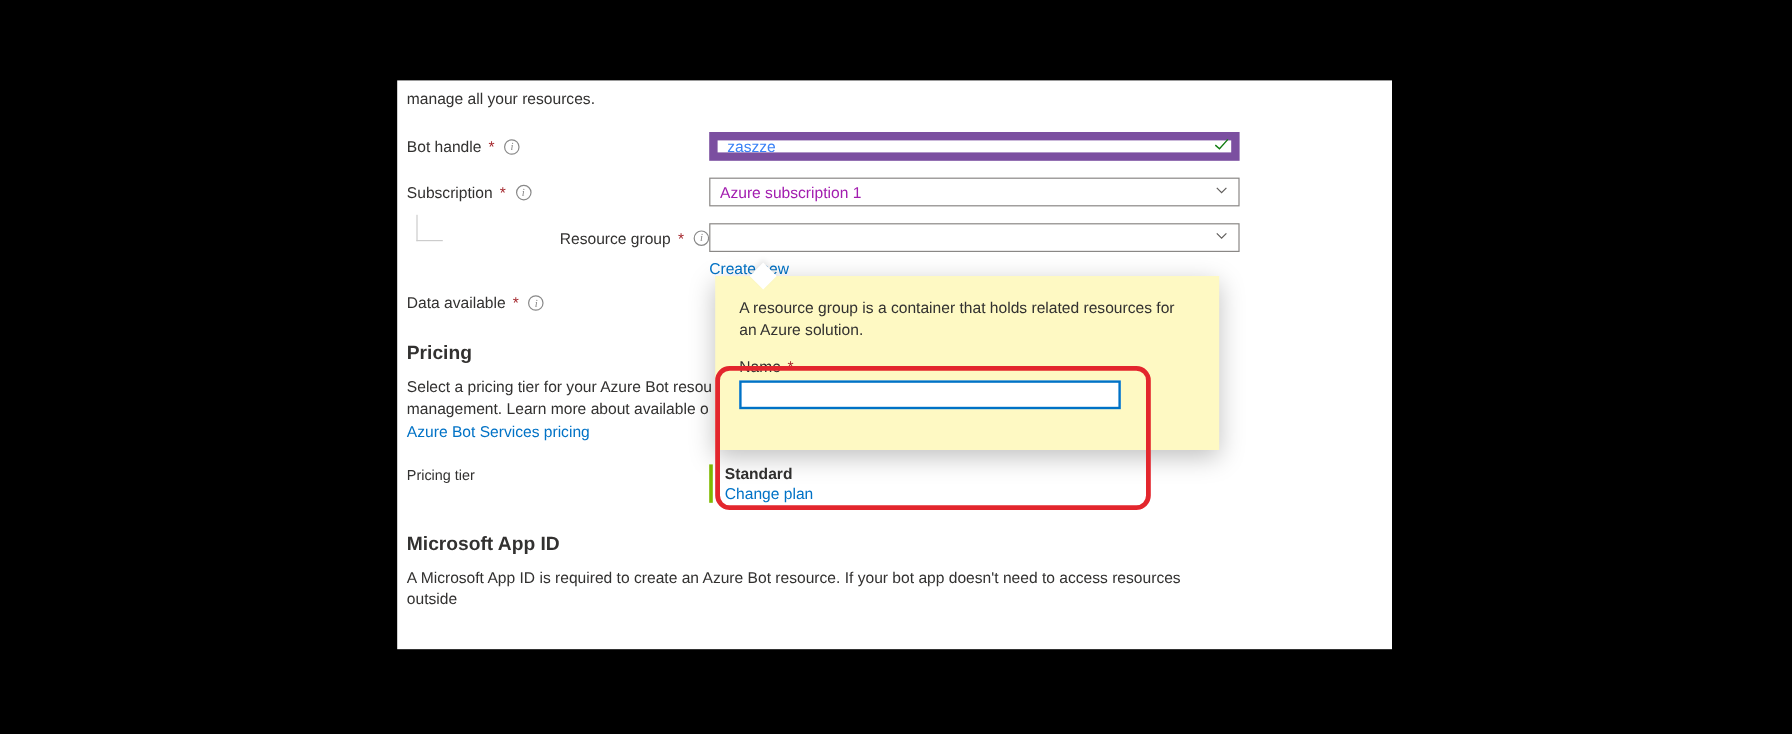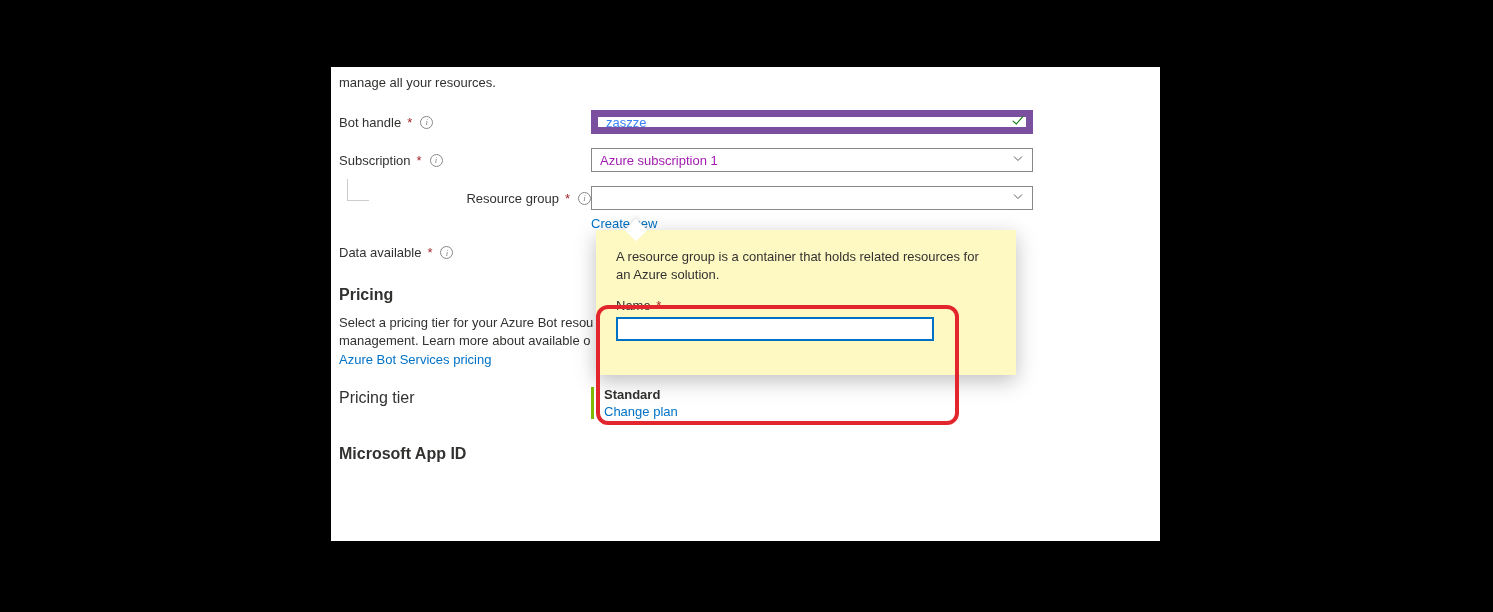--- a/index.html
+++ b/index.html
@@ -139,21 +139,21 @@
       line-height: 1.35;
       max-width: 660px;
     }
     .pricing-block {
       display: flex;
       margin-top: 18px;
     }
     .pricing-label-col {
       width: 252px;
       padding-top: 2px;
-      font-size: 16px;
+      font-size: 12px;
     }
     .pricing-value-col {
       border-left: 3px solid #7fba00;
       padding-left: 10px;
     }
     .pricing-value {
       font-weight: 600;
       font-size: 13px;
     }
     
@@ -311,20 +311,21 @@
 
   <div class="pricing-block">
     <div class="pricing-label-col">Pricing tier</div>
     <div class="pricing-value-col">
       <div class="pricing-value">Standard</div>
       <span class="link-text">Change plan</span>
     </div>
   </div>
 
   <div class="section-heading">Microsoft App ID</div>
+  <div class="section-desc">A Microsoft App ID is required to create an Azure Bot resource. If your bot app doesn't need to access resources outside</div>
 
 </div>
 
 <div class="popover">
   <div class="popover-desc">A resource group is a container that holds related resources for an Azure solution.</div>
   <div class="popover-label">
     <span>Name</span>
     <span class="required">*</span>
   </div>
   <input type="text" class="popover-input" value="" style="">

